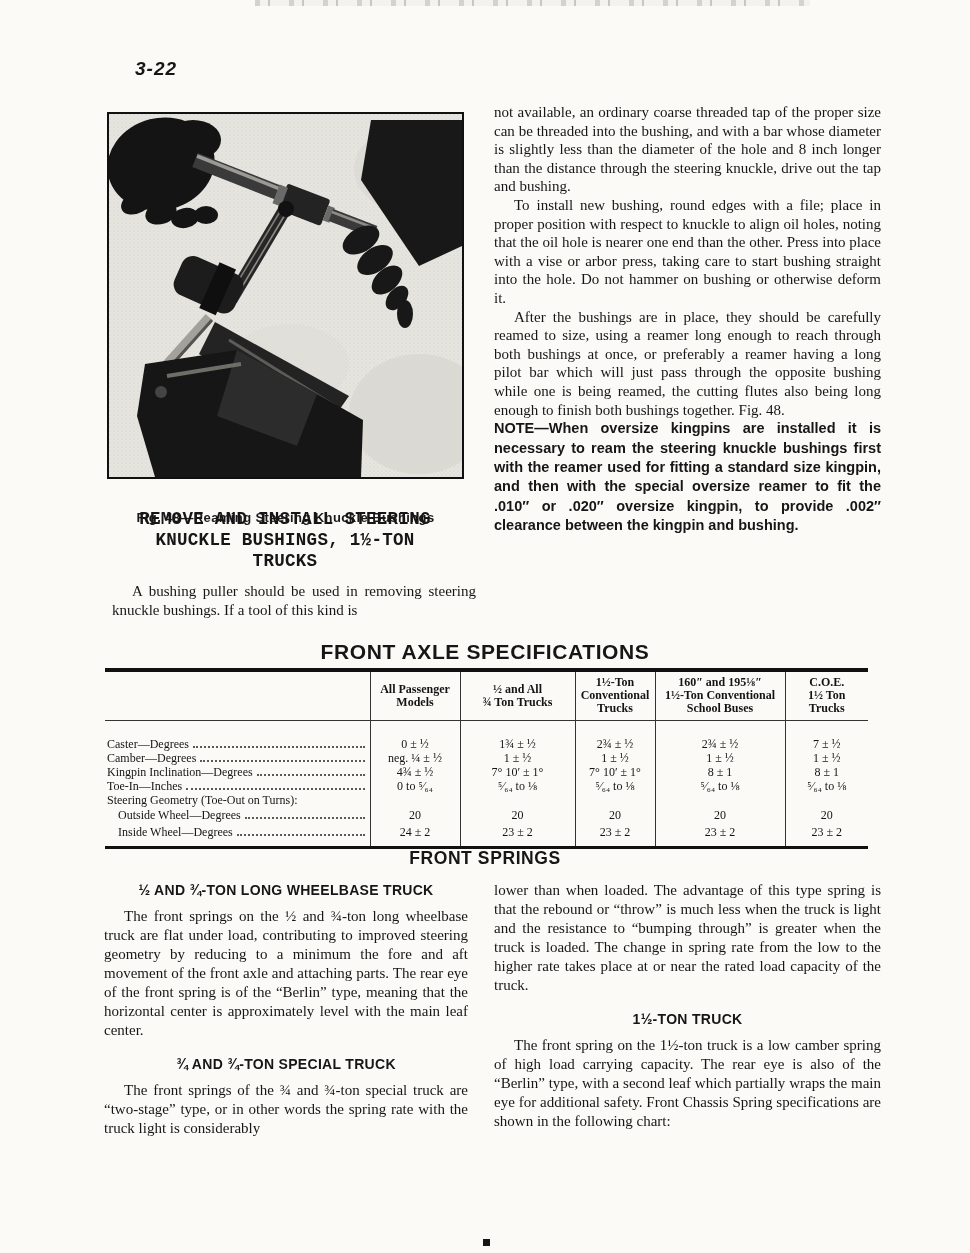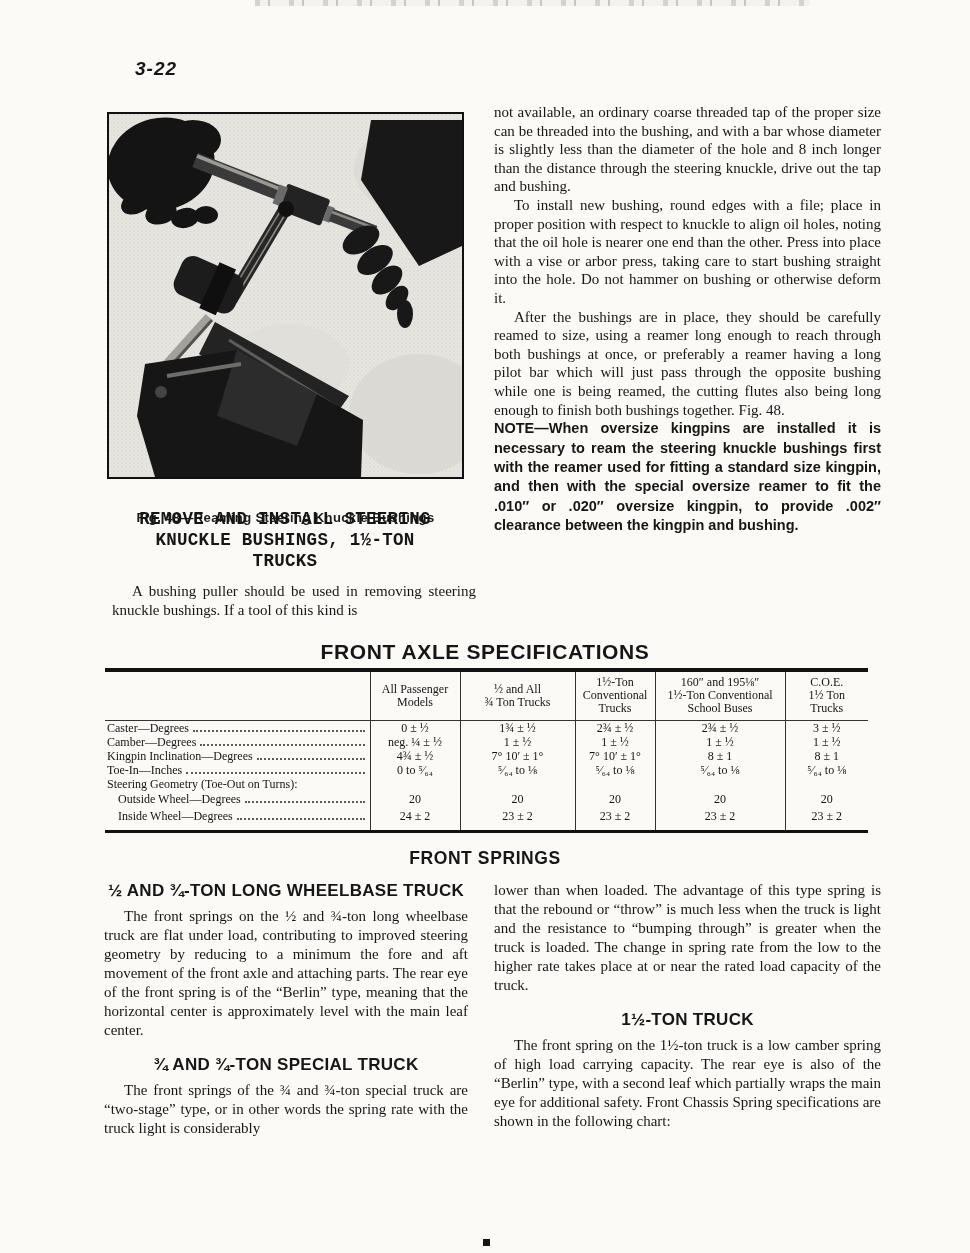--- a/index.html
+++ b/index.html
@@ -53,44 +53,44 @@
     font-family:"Liberation Sans",sans-serif;font-weight:700;font-size:21px;
     letter-spacing:.6px;
   }
   table.spec{
     position:absolute;left:105px;top:668px;width:763px;
     border-collapse:collapse;table-layout:fixed;
     font-size:12px;color:#141414;
     border-top:4px solid #111;border-bottom:3px solid #111;
   }
   table.spec th{
-    font-weight:400;text-align:center;vertical-align:middle;
+    font-weight:700;text-align:center;vertical-align:middle;
     line-height:13px;padding:4px 2px 5px;border-bottom:1px solid #333;
   }
   table.spec th span{display:block;}
   table.spec td{padding:0 3px;line-height:14px;text-align:center;vertical-align:bottom;}
   table.spec .vline{border-left:1px solid #333;}
-  table.spec tr.first td{padding-top:0;}
+  table.spec tr.first td{padding-top:16px;}
   table.spec tr.tall td{line-height:16.5px;}
   table.spec tr.last td{padding-bottom:6px;}
   table.spec td.lblcell{text-align:left;padding-left:2px;}
   .lbl{display:flex;align-items:baseline;}
   .lbl .dots{flex:1;border-bottom:2px dotted #5a5a5a;margin:0 2px 3px 4px;min-width:8px;}
   .lbl.indent{padding-left:11px;}
   .springs-title{
     position:absolute;left:0;top:848px;width:970px;text-align:center;
     font-family:"Liberation Sans",sans-serif;font-weight:700;font-size:17.5px;
     letter-spacing:.6px;
   }
   .col{position:absolute;top:881px;font-size:15px;line-height:19px;text-align:justify;}
   .col.left{left:104px;width:364px;}
   .col.right{left:494px;width:387px;}
   .col h3{
     margin:0 0 7px;text-align:center;font-family:"Liberation Sans",sans-serif;
-    font-weight:700;font-size:17px;letter-spacing:.3px;
+    font-weight:700;font-size:14px;letter-spacing:.3px;
   }
   .col h3.mid{margin-top:15px;text-align:center;}
   .col p{margin:0;text-indent:20px;}
   .col p.noind{text-indent:0;}
   .bottom-dot{position:absolute;left:483px;top:1239px;width:7px;height:7px;background:#151515;}
 </style>
 </head>
 <body>
 
 <div class="sheet">
@@ -226,21 +226,21 @@
         <td class="lblcell">
             <div class="lbl">
               <span>Caster—Degrees</span>
               <span class="dots"></span>
             </div>
           </td>
         <td class="vline">0 ± ½</td>
         <td class="vline">1¾ ± ½</td>
         <td class="vline">2¾ ± ½</td>
         <td class="vline">2¾ ± ½</td>
-        <td class="vline">3 ± ½</td>
+        <td class="vline">7 ± ½</td>
       </tr>
       <tr>
         <td class="lblcell">
             <div class="lbl">
               <span>Camber—Degrees</span>
               <span class="dots"></span>
             </div>
           </td>
         <td class="vline">neg. ¼ ± ½</td>
         <td class="vline">1 ± ½</td>

